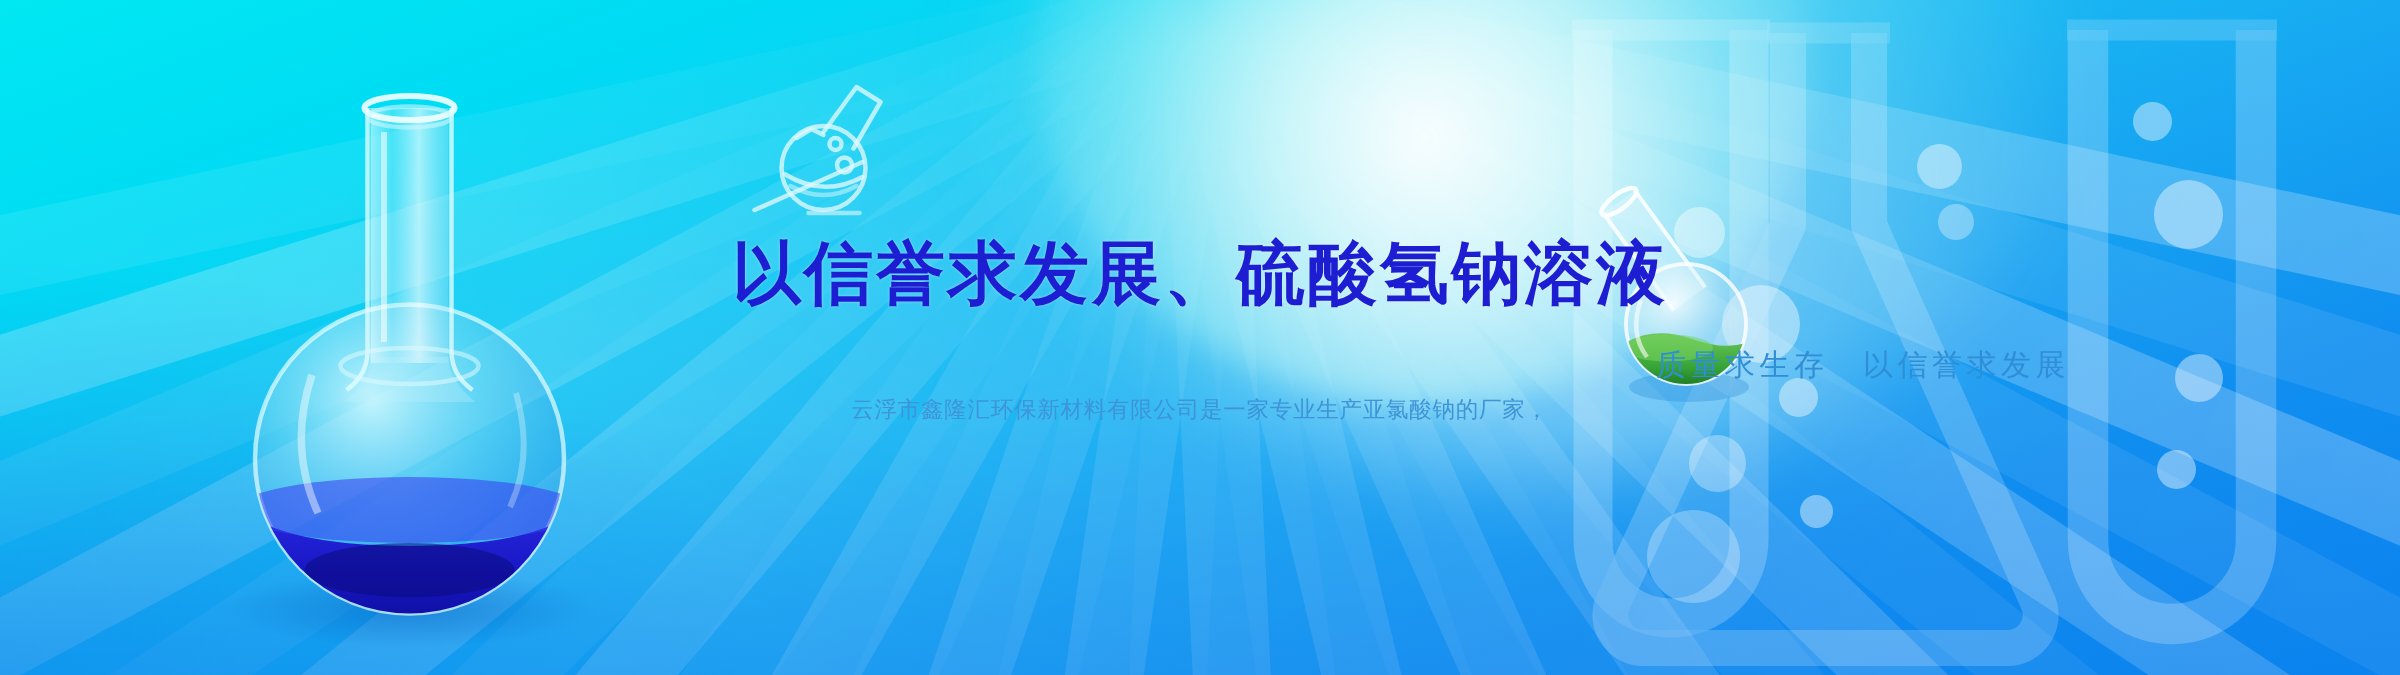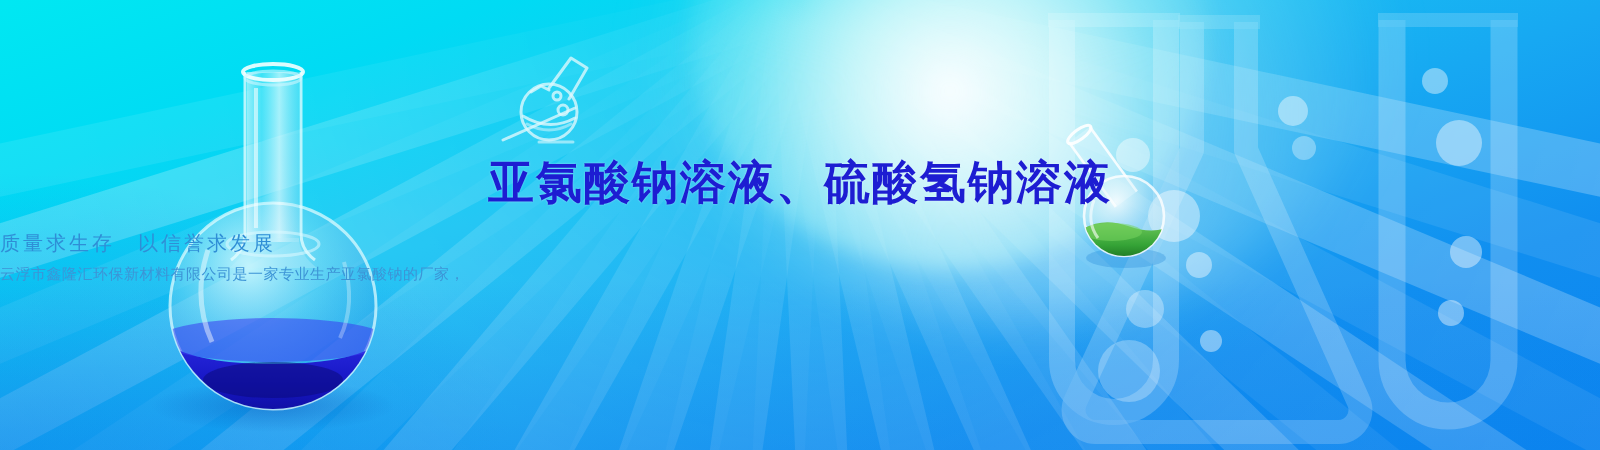--- a/index.html
+++ b/index.html
@@ -113,31 +113,32 @@
     font-size:46px;
     font-weight:700;
     letter-spacing:2px;
     color:#1d1dd2;
     text-shadow:0 0 2px rgba(255,255,255,.45);
     pointer-events:auto;
   }
   .subtitle{
     position:absolute;
     left:0; top:230px; width:1380px;
-    text-align:left;
+    text-align:right;
     font-size:20px;
     font-weight:400;
     letter-spacing:3px;
     color:#2f8ed6;
     pointer-events:auto;
     font-family:Liberation Serif, serif;
   }
   .desc{
     position:absolute;
     left:0; top:262px; width:1600px;
+    text-align:center;
     font-size:15px;
     line-height:23px;
     letter-spacing:.5px;
     color:#3d94d6;
     pointer-events:auto;
   }
   .desc .line{ display:block; }
 
   
   .bottom-shade{
@@ -335,21 +336,21 @@
         <circle cx="76" cy="58" r="5"></circle>
 
         <path d="M16 88 L88 56"></path>
 
         <path d="M52 90 L86 90" stroke-opacity="0.6"></path>
       </g>
     </svg>
   </div>
 
   <div class="text-wrap">
-    <div class="title">亚氯酸钠溶液、硫酸氢钠溶液</div>
+    <div class="title">以信誉求发展、硫酸氢钠溶液</div>
 
     <div class="subtitle">质量求生存　以信誉求发展</div>
 
     <div class="desc">
       <span class="line">云浮市鑫隆汇环保新材料有限公司是一家专业生产亚氯酸钠的厂家，</span>
     </div>
   </div>
 
 </div>
 

